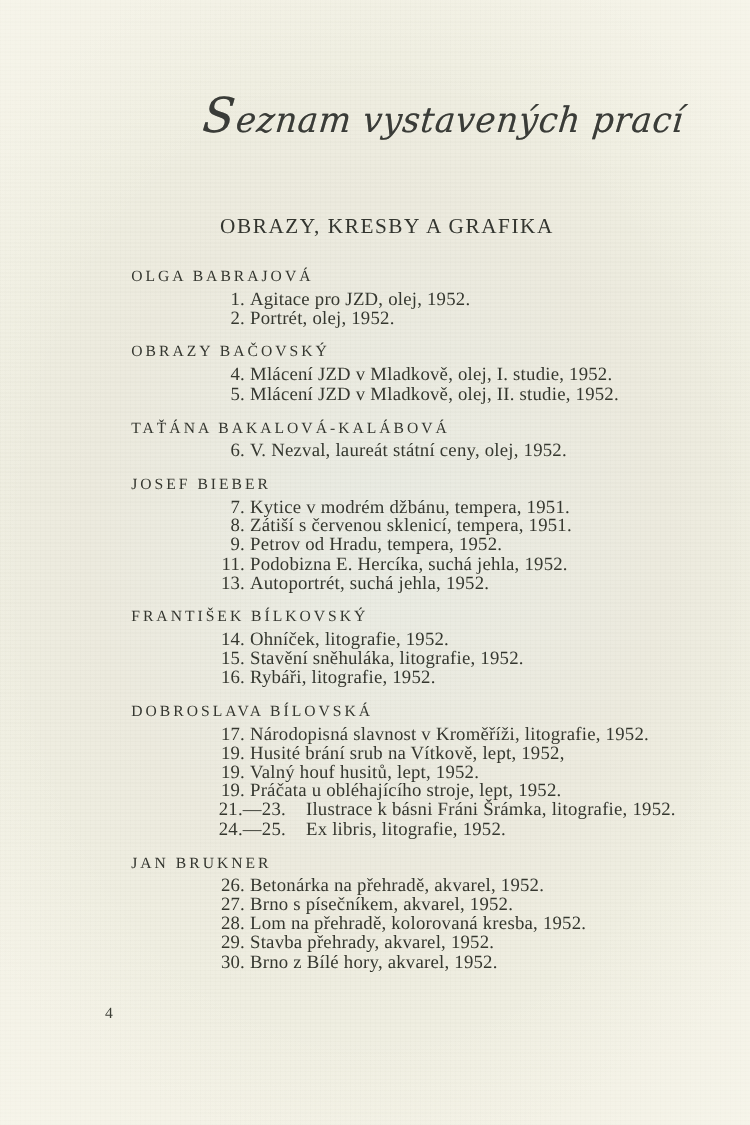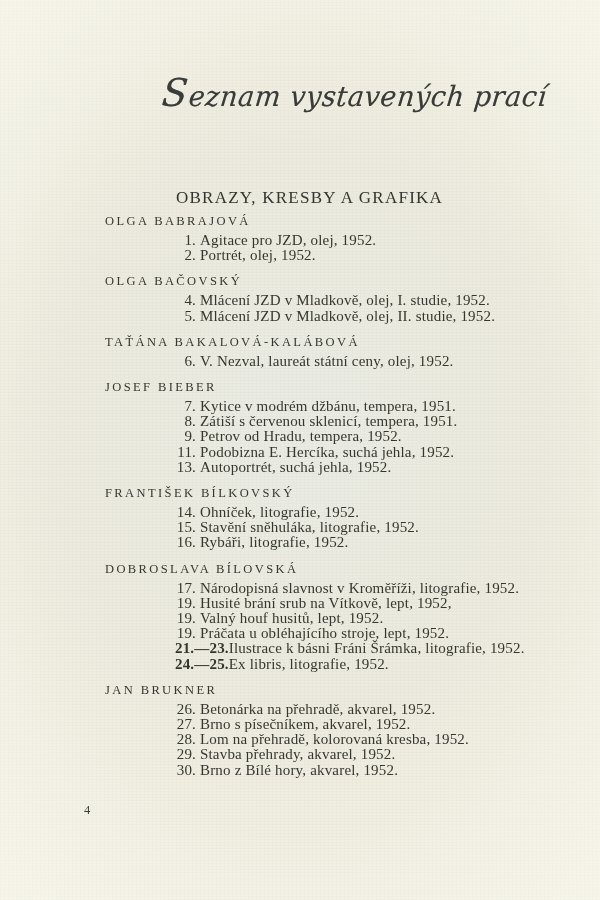--- a/index.html
+++ b/index.html
@@ -69,21 +69,21 @@
   .doc-title .cap {
     font-size: 37px;
     line-height: 0;
     padding-right: 1px;
   }
 
   
   .section-heading {
     position: absolute;
     left: 176px;
-    top: 188px;
+    top: 171px;
     font-family: "Liberation Serif", serif;
     font-size: 17px;
     letter-spacing: 1.25px;
     color: #33352f;
     white-space: nowrap;
   }
 
   
   .listing {
     position: absolute;
@@ -123,22 +123,21 @@
   }
   .work-item .num {
     display: inline-block;
     min-width: 21px;
     text-align: right;
     margin-right: 4px;
   }
   .work-item.wide .num {
     min-width: 0;
     text-align: center;
-    margin-right: 0;
-    font-weight: bold;
+    margin-right: 16px;
   }
 
   
   .folio {
     position: absolute;
     left: 84px;
     top: 803px;
     font-family: "Liberation Serif", serif;
     font-size: 12.5px;
     color: #3c3e36;
@@ -158,21 +157,21 @@
 
     <div class="listing">
         <div class="artist-group">
           <div class="artist-name">OLGA BABRAJOVÁ</div>
           <ul class="works">
             <li class="work-item"><span class="num">1.</span><span>Agitace pro JZD, olej, 1952.</span></li>
             <li class="work-item"><span class="num">2.</span><span>Portrét, olej, 1952.</span></li>
           </ul>
         </div>
         <div class="artist-group">
-          <div class="artist-name">OLGA BAČOVSKÝ</div>
+          <div class="artist-name">OBRAZY BAČOVSKÝ</div>
           <ul class="works">
             <li class="work-item"><span class="num">4.</span><span>Mlácení JZD v Mladkově, olej,  I. studie, 1952.</span></li>
             <li class="work-item"><span class="num">5.</span><span>Mlácení JZD v Mladkově, olej, II. studie, 1952.</span></li>
           </ul>
         </div>
         <div class="artist-group">
           <div class="artist-name">TAŤÁNA BAKALOVÁ-KALÁBOVÁ</div>
           <ul class="works">
             <li class="work-item"><span class="num">6.</span><span>V. Nezval, laureát státní ceny, olej, 1952.</span></li>
           </ul>

